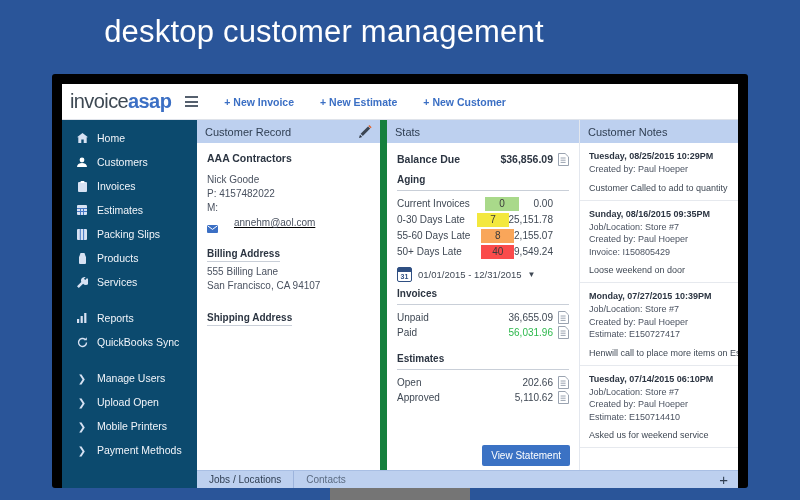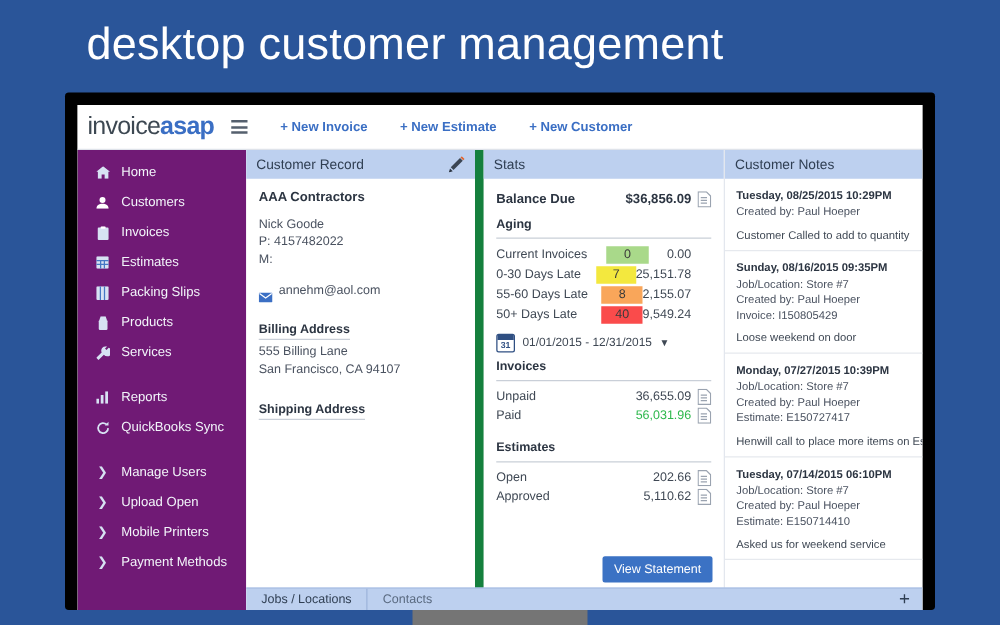--- a/index.html
+++ b/index.html
@@ -6,21 +6,21 @@
   html, body {
     width: 800px; height: 500px; overflow: hidden;
     font-family: "Liberation Sans", sans-serif;
   }
   body { background: #2a5599; position: relative; }
 
   
   .headline {
     position: absolute; top: 14px; left: 0; width: 648px;
     text-align: center; color: #ffffff;
-    font-size: 36px; font-weight: 400; letter-spacing: .2px;
+    font-size: 31px; font-weight: 400; letter-spacing: .2px;
   }
 
   
   .monitor {
     position: absolute; left: 52px; top: 74px;
     width: 696px; height: 414px;
     background: #000000; border-radius: 3px;
     padding: 10px 10px 0 10px;
   }
   .stand-neck {
@@ -50,21 +50,21 @@
   .topnav a {
     font-size: 10.5px; font-weight: 700; color: #3b6fc4;
     text-decoration: none; white-space: nowrap;
   }
 
   
   .appbody { display: flex; height: 368px; }
 
   
   .sidebar {
-    width: 135px; background: #701a75; flex: none;
+    width: 135px; background: #0c4a6e; flex: none;
     padding-top: 6px; color: #ffffff;
   }
   .side-item {
     height: 24px; display: flex; align-items: center;
     padding-left: 12px; font-size: 10.5px; color: #f2f5fa;
     white-space: nowrap;
   }
   .side-item .ic {
     width: 16px; flex: none; display: inline-flex;
     align-items: center; justify-content: center;
@@ -84,21 +84,21 @@
     height: 23px; background: #bdd0ef; display: flex; align-items: center;
     padding: 0 8px; font-size: 11px; color: #2f3e52;
     justify-content: space-between;
   }
   .pencil { width: 13px; height: 13px; }
 
   .panel-pad { padding: 9px 10px 0 10px; }
 
   .cust-name { font-size: 10.5px; font-weight: 700; color: #2c3542; }
   .cust-line { font-size: 10px; color: #4a5260; line-height: 14px; }
-  .mail-row { display: flex; align-items: center; gap: 5px; margin-top: 11px; }
+  .mail-row { display: flex; align-items: center; gap: 16px; margin-top: 1px; text-decoration: underline; }
   .envelope { width: 11px; height: 8px; flex: none; }
   .sec-title {
     font-size: 10px; font-weight: 700; color: #2c3542;
     border-bottom: 1px solid #c9cfd8; padding-bottom: 2px;
     display: inline-block;
   }
 
   
   .row {
     display: flex; align-items: flex-start; justify-content: space-between;

